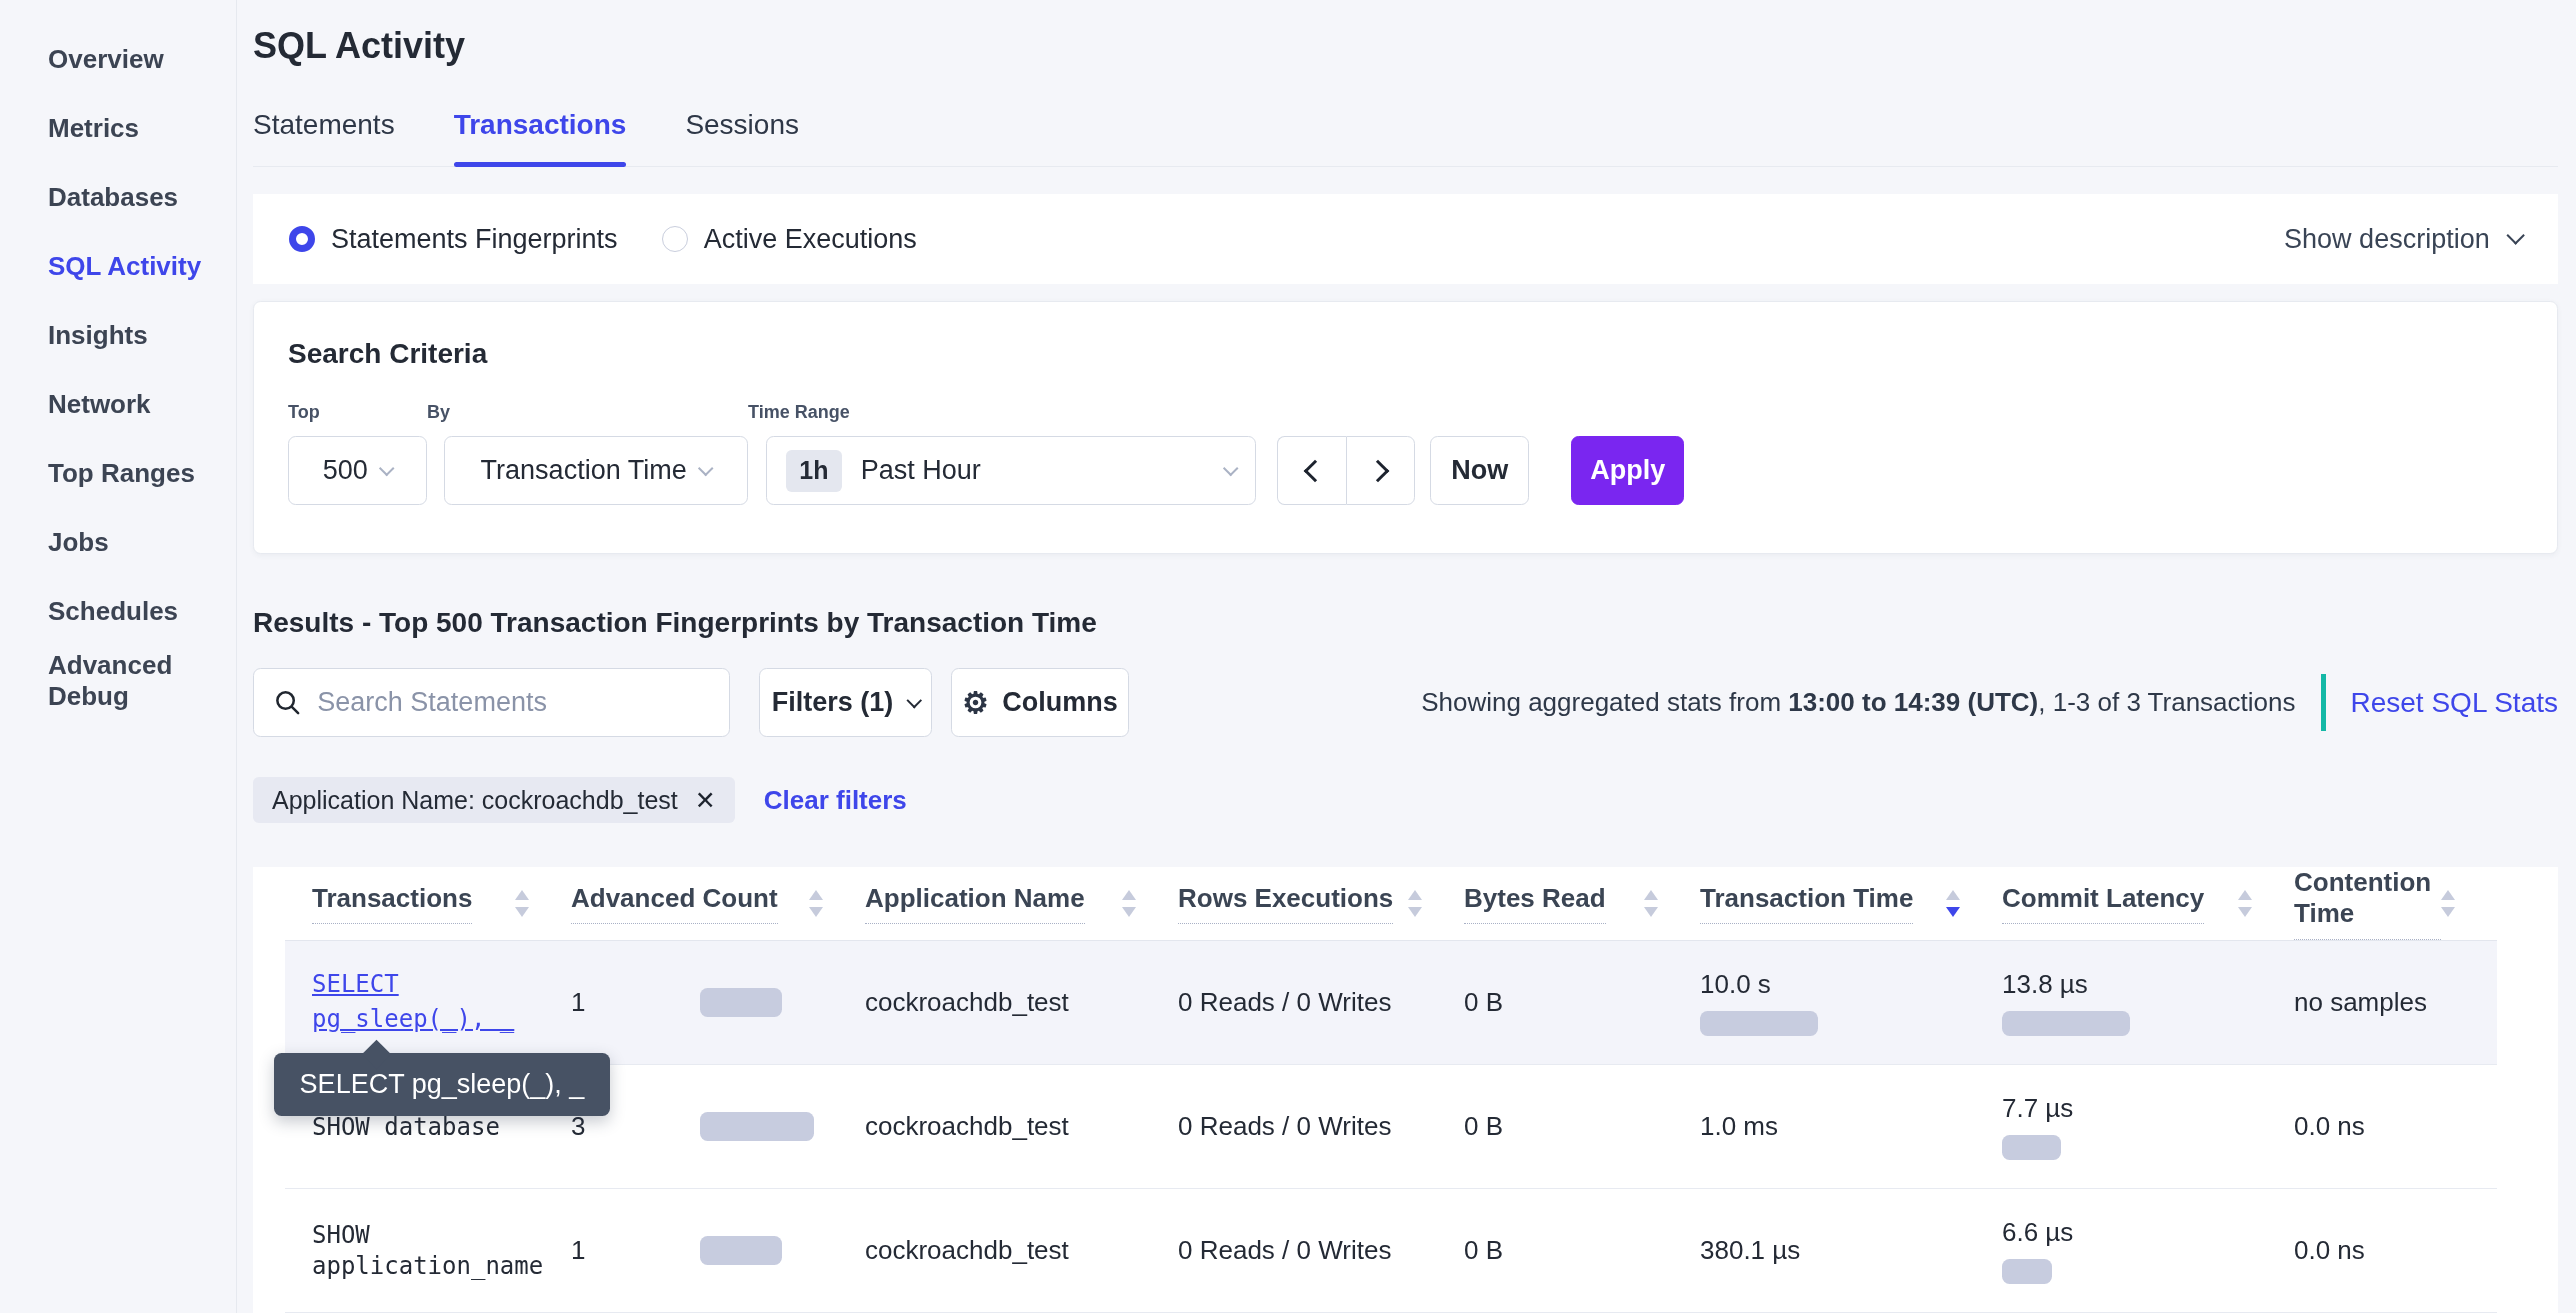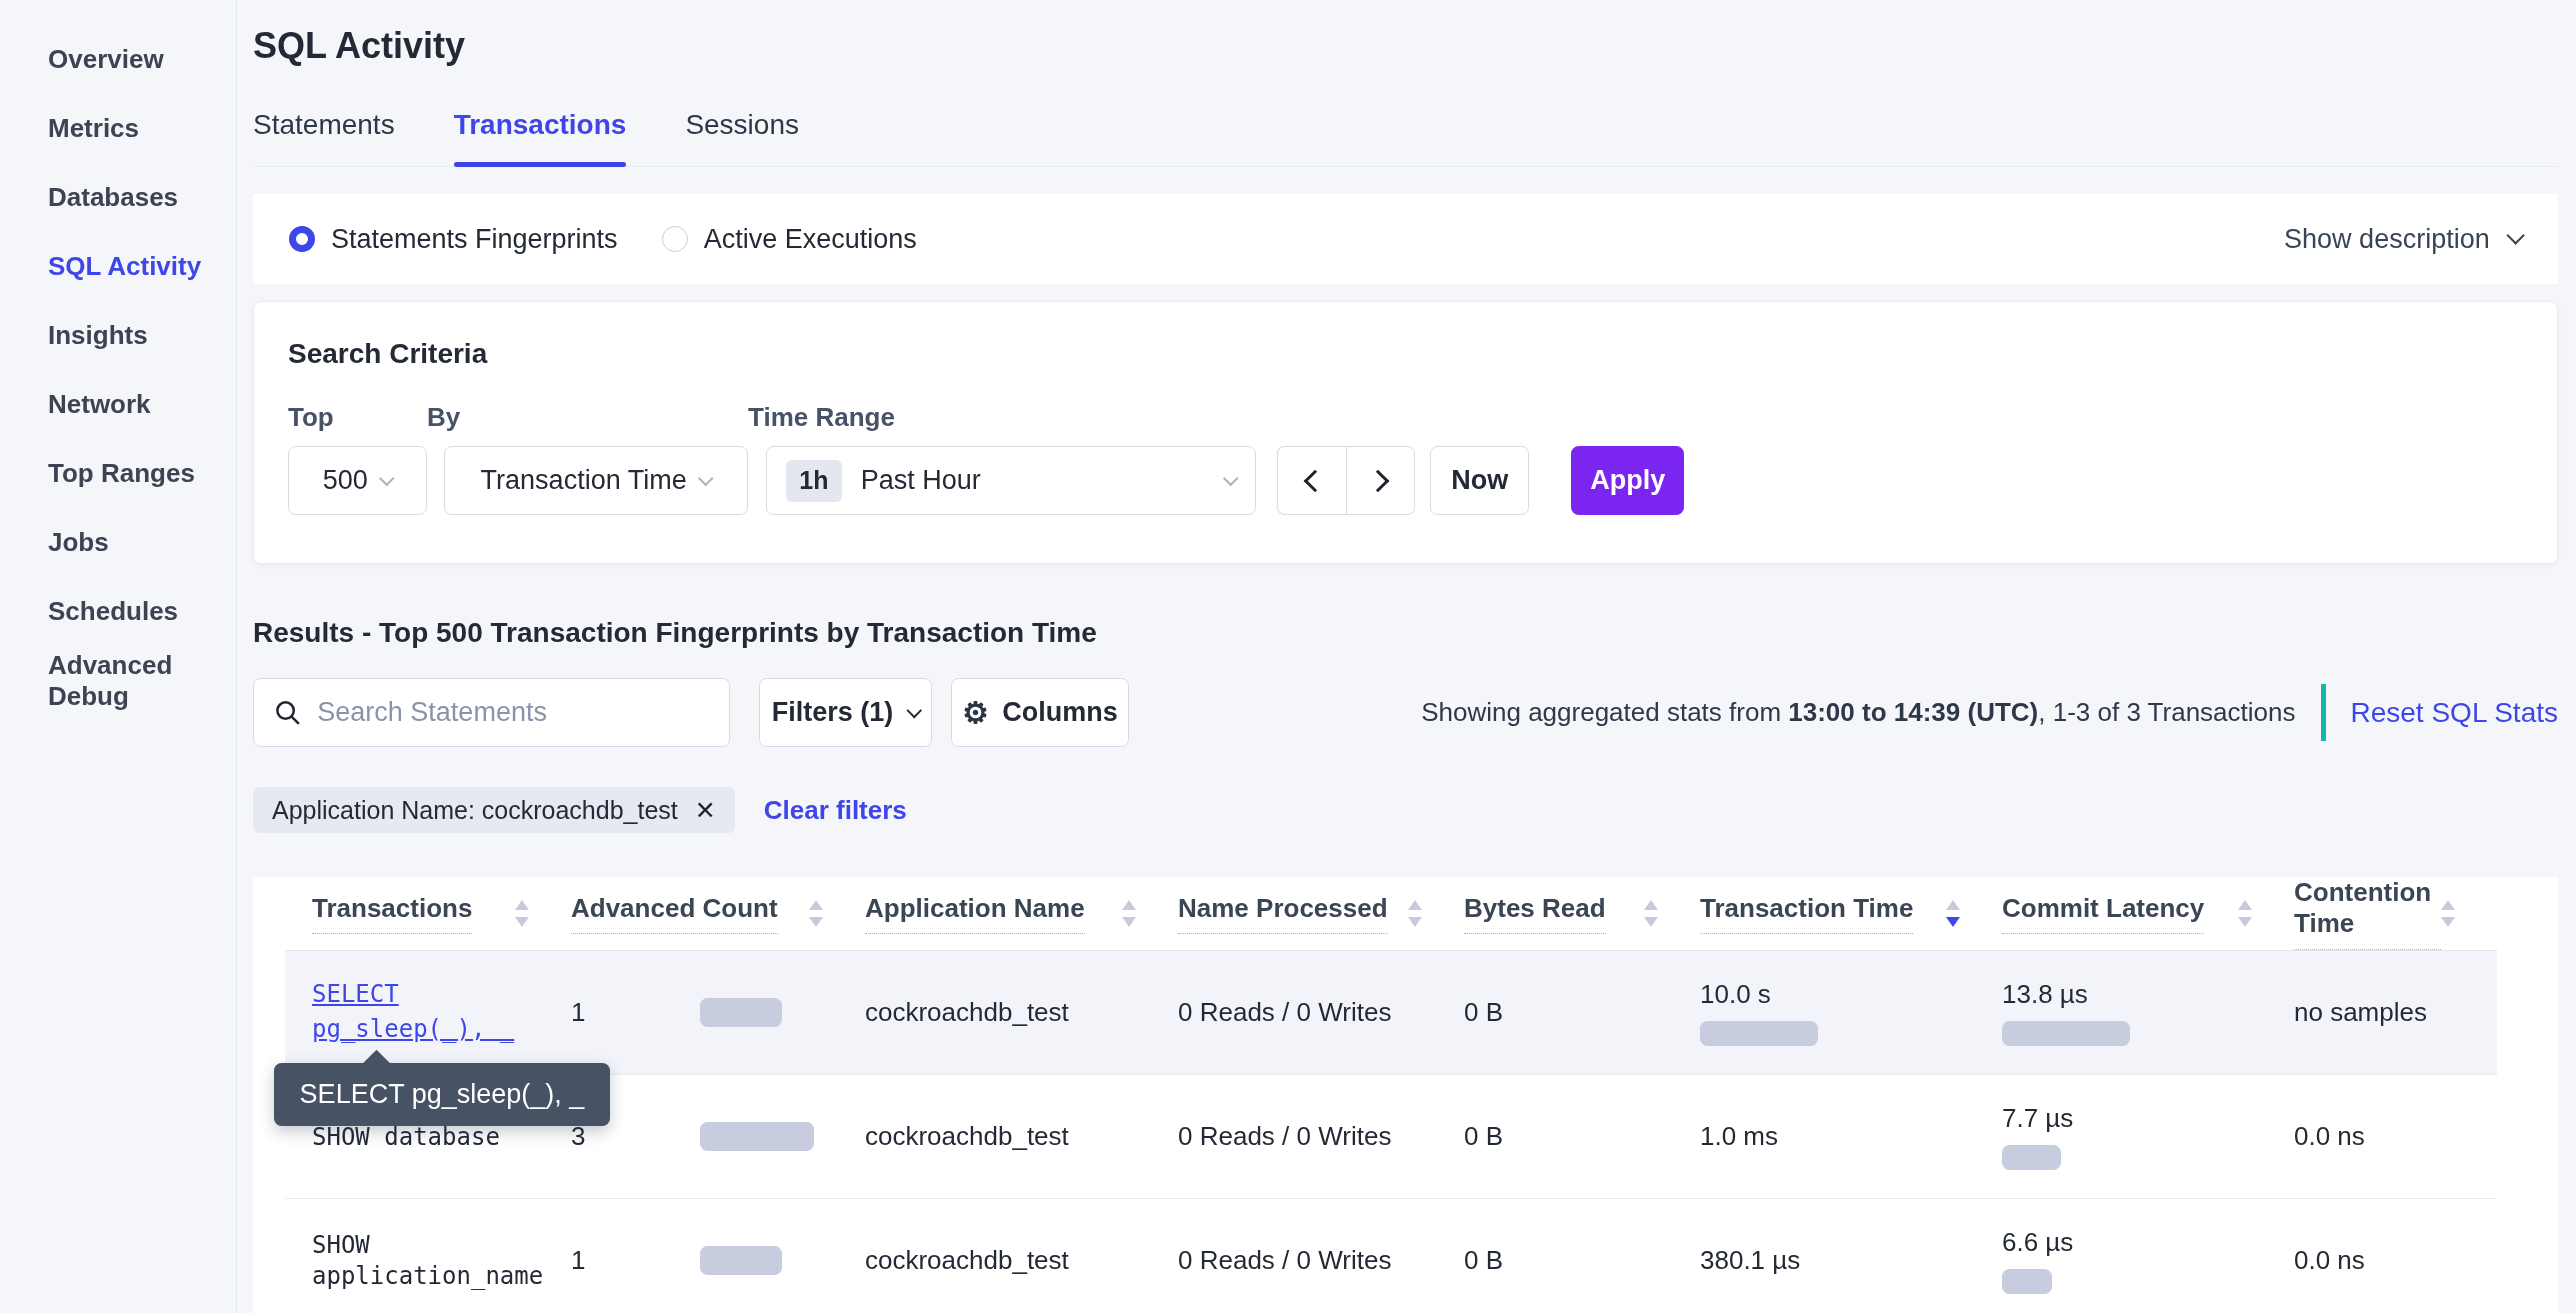--- a/index.html
+++ b/index.html
@@ -35,21 +35,21 @@
   .show-desc { margin-left: auto; display: flex; align-items: center; font-size: 27px; color: #394455; cursor: pointer; }
   .chev { width: 13.3px; height: 13.3px; border-right: 2.9px solid #394455; border-bottom: 2.9px solid #394455;
     transform: rotate(45deg); margin-left: 19px; margin-top: -6.7px; }
 
   
   .card { background: #fff; border: 1px solid #e7eaf0; border-radius: 7.6px; margin-top: 17px;
     padding: 36px 34px 48px; box-shadow: 0 1.9px 4.8px rgba(60,70,100,.05); }
   .card-title { font-size: 28px; font-weight: 700; }
   .fields { display: flex; margin-top: 32px; align-items: flex-end; }
   .field { display: flex; flex-direction: column; }
-  .field-label { font-size: 26px; font-weight: 600; color: #475266; margin-bottom: 13.3px; }
+  .field-label { font-size: 18px; font-weight: 600; color: #475266; margin-bottom: 13.3px; }
   .control { height: 69px; border: 1px solid #d5dae4; border-radius: 7.6px; background: #fff;
     display: flex; align-items: center; padding: 0 19px; font-size: 27px; color: #242a35; }
   .select { justify-content: center; cursor: pointer; }
   .sel-chev { width: 11.4px; height: 11.4px; border-right: 2.9px solid #aab2c4; border-bottom: 2.9px solid #aab2c4;
     transform: rotate(45deg); margin-top: -4.8px; flex-shrink: 0; margin-left: 13.3px; }
   .w-top { width: 139px; }
   .w-by { width: 304px; margin-left: 17px; }
   .w-time { width: 490px; margin-left: 18px; }
   .badge-1h { background: #e4e7ef; border-radius: 5.7px; padding: 6.7px 13.3px; font-size: 25px; font-weight: 700;
     margin-right: 19px; color: #242a35; }
@@ -270,21 +270,21 @@
                 <div class="th-inner">
               <span class="th-label">Application Name</span>
               <span class="sort">
                     <i class="tri-up"></i>
                     <i class="tri-down"></i>
                   </span>
                 </div>
               </th>
             <th>
                 <div class="th-inner">
-              <span class="th-label">Name Processed</span>
+              <span class="th-label">Rows Executions</span>
               <span class="sort">
                     <i class="tri-up"></i>
                     <i class="tri-down"></i>
                   </span>
                 </div>
               </th>
             <th>
                 <div class="th-inner">
               <span class="th-label">Bytes Read</span>
               <span class="sort">

